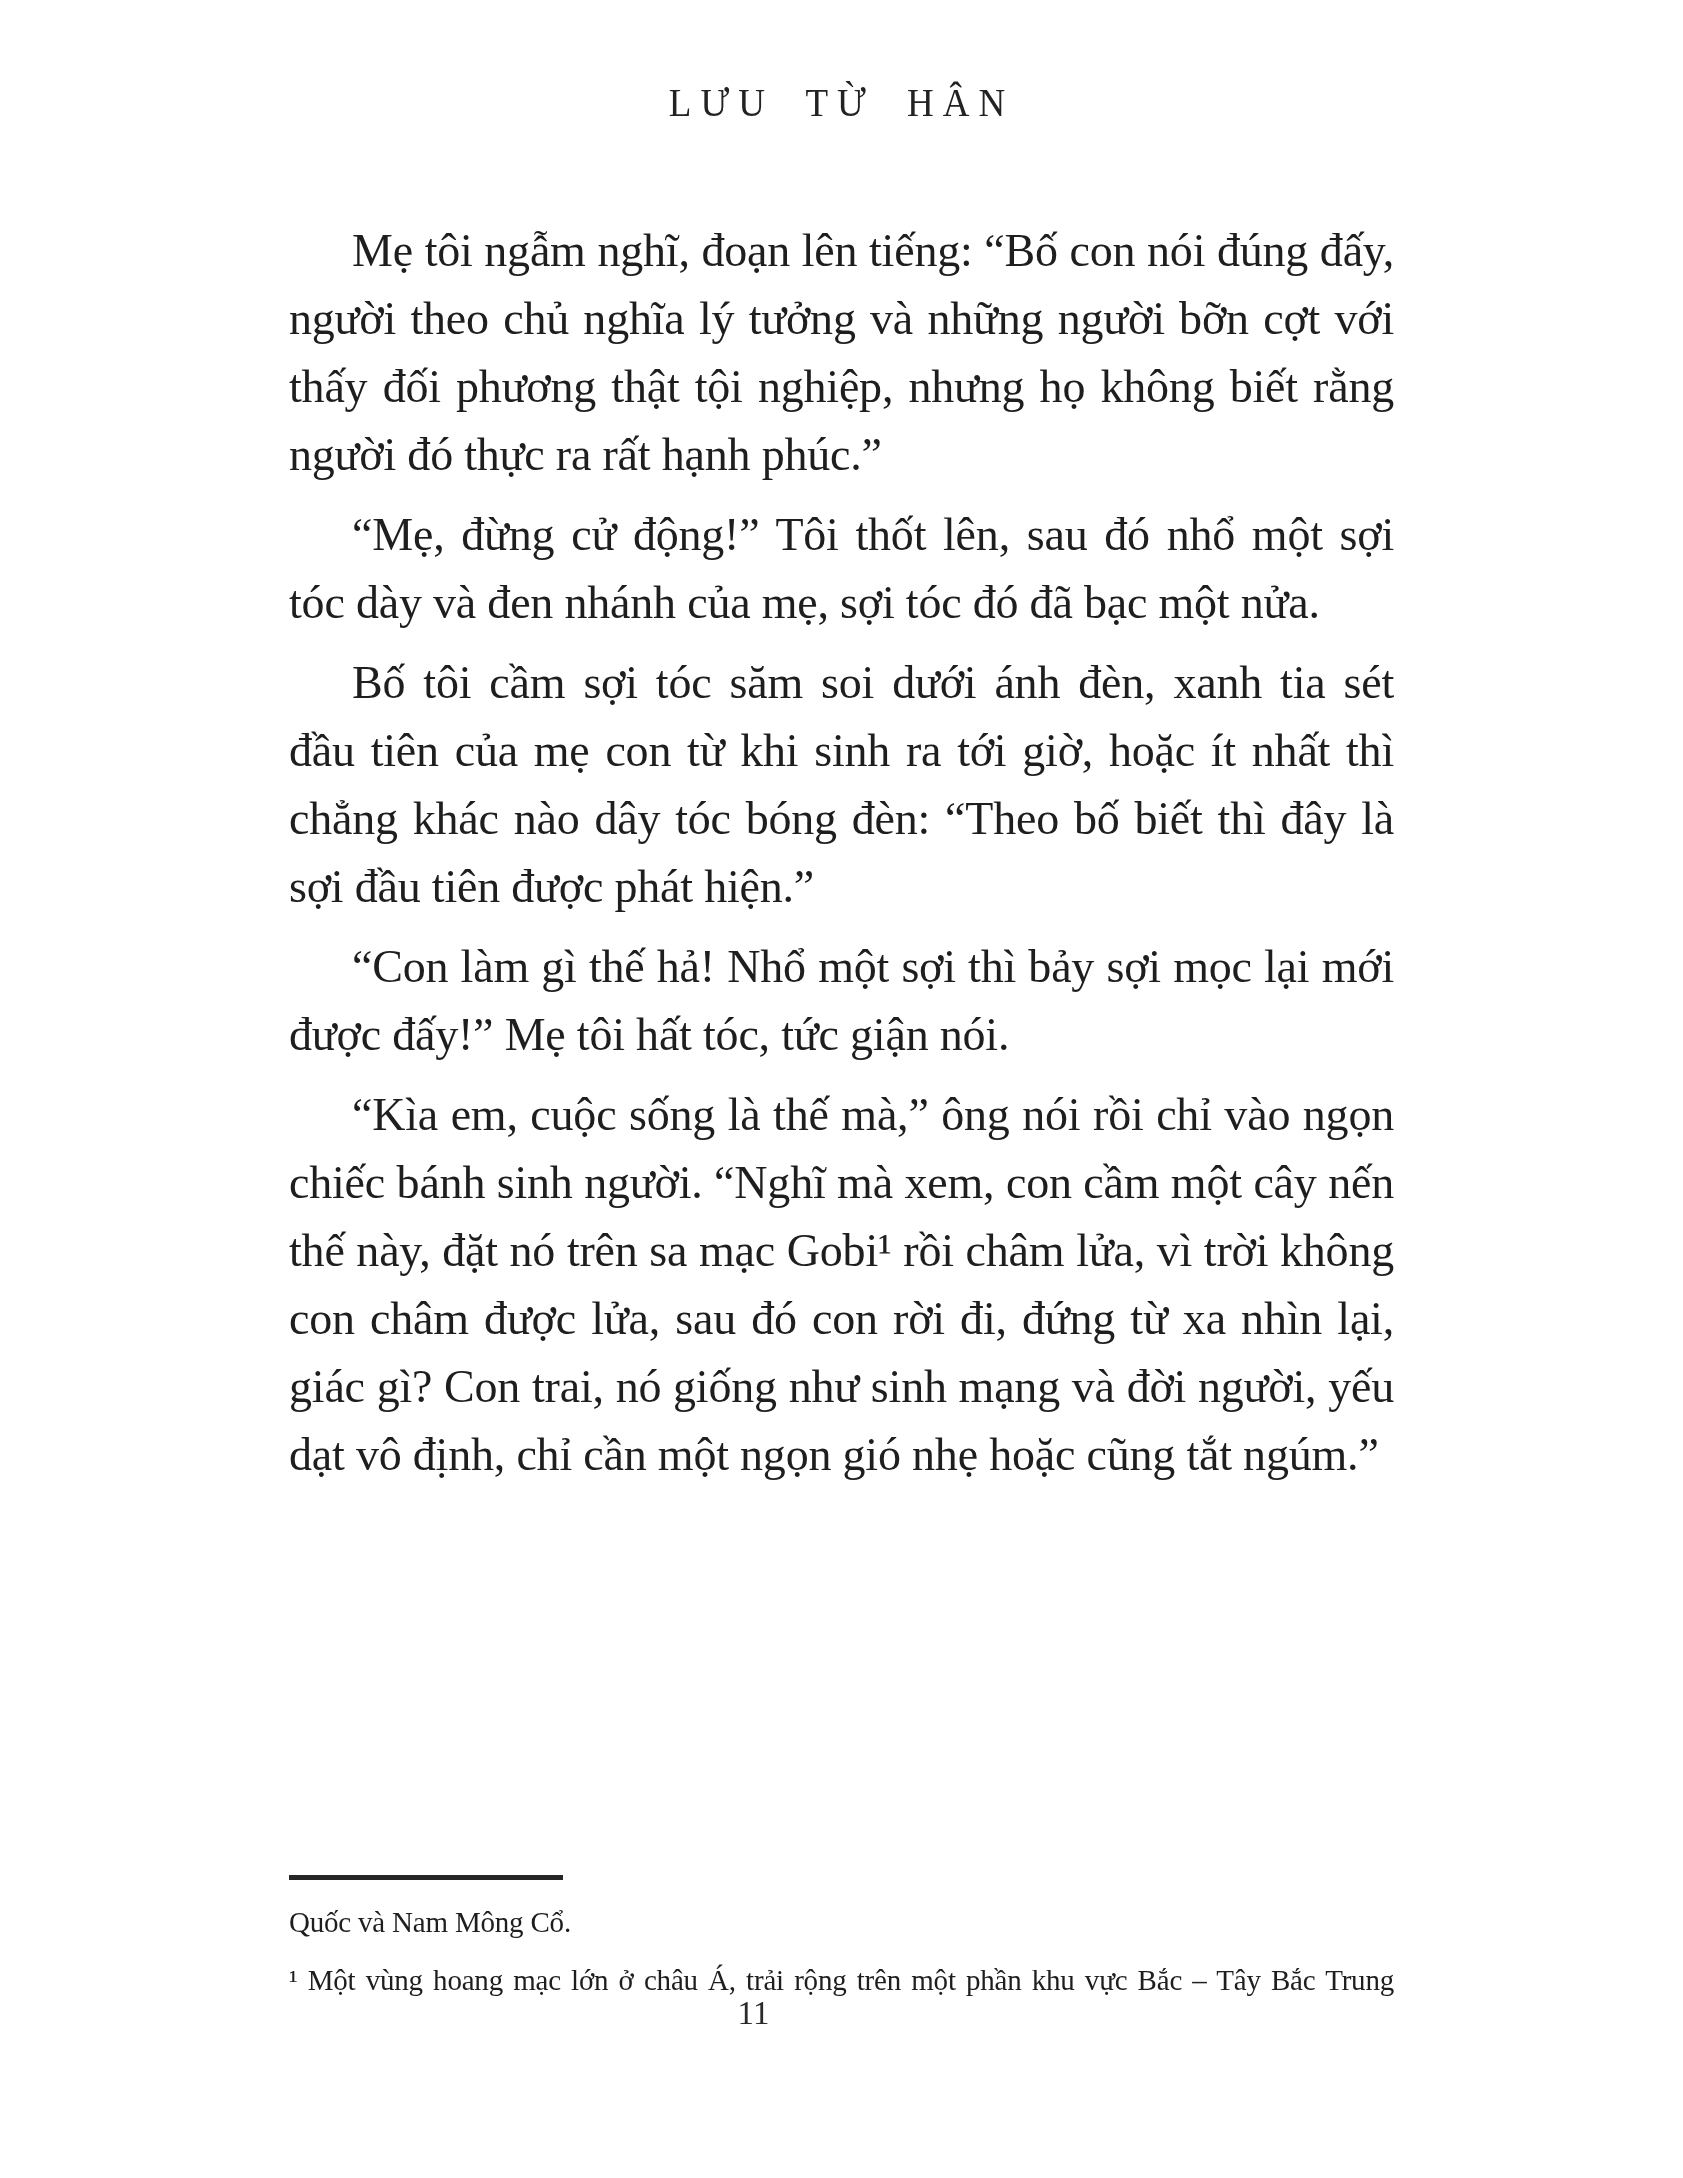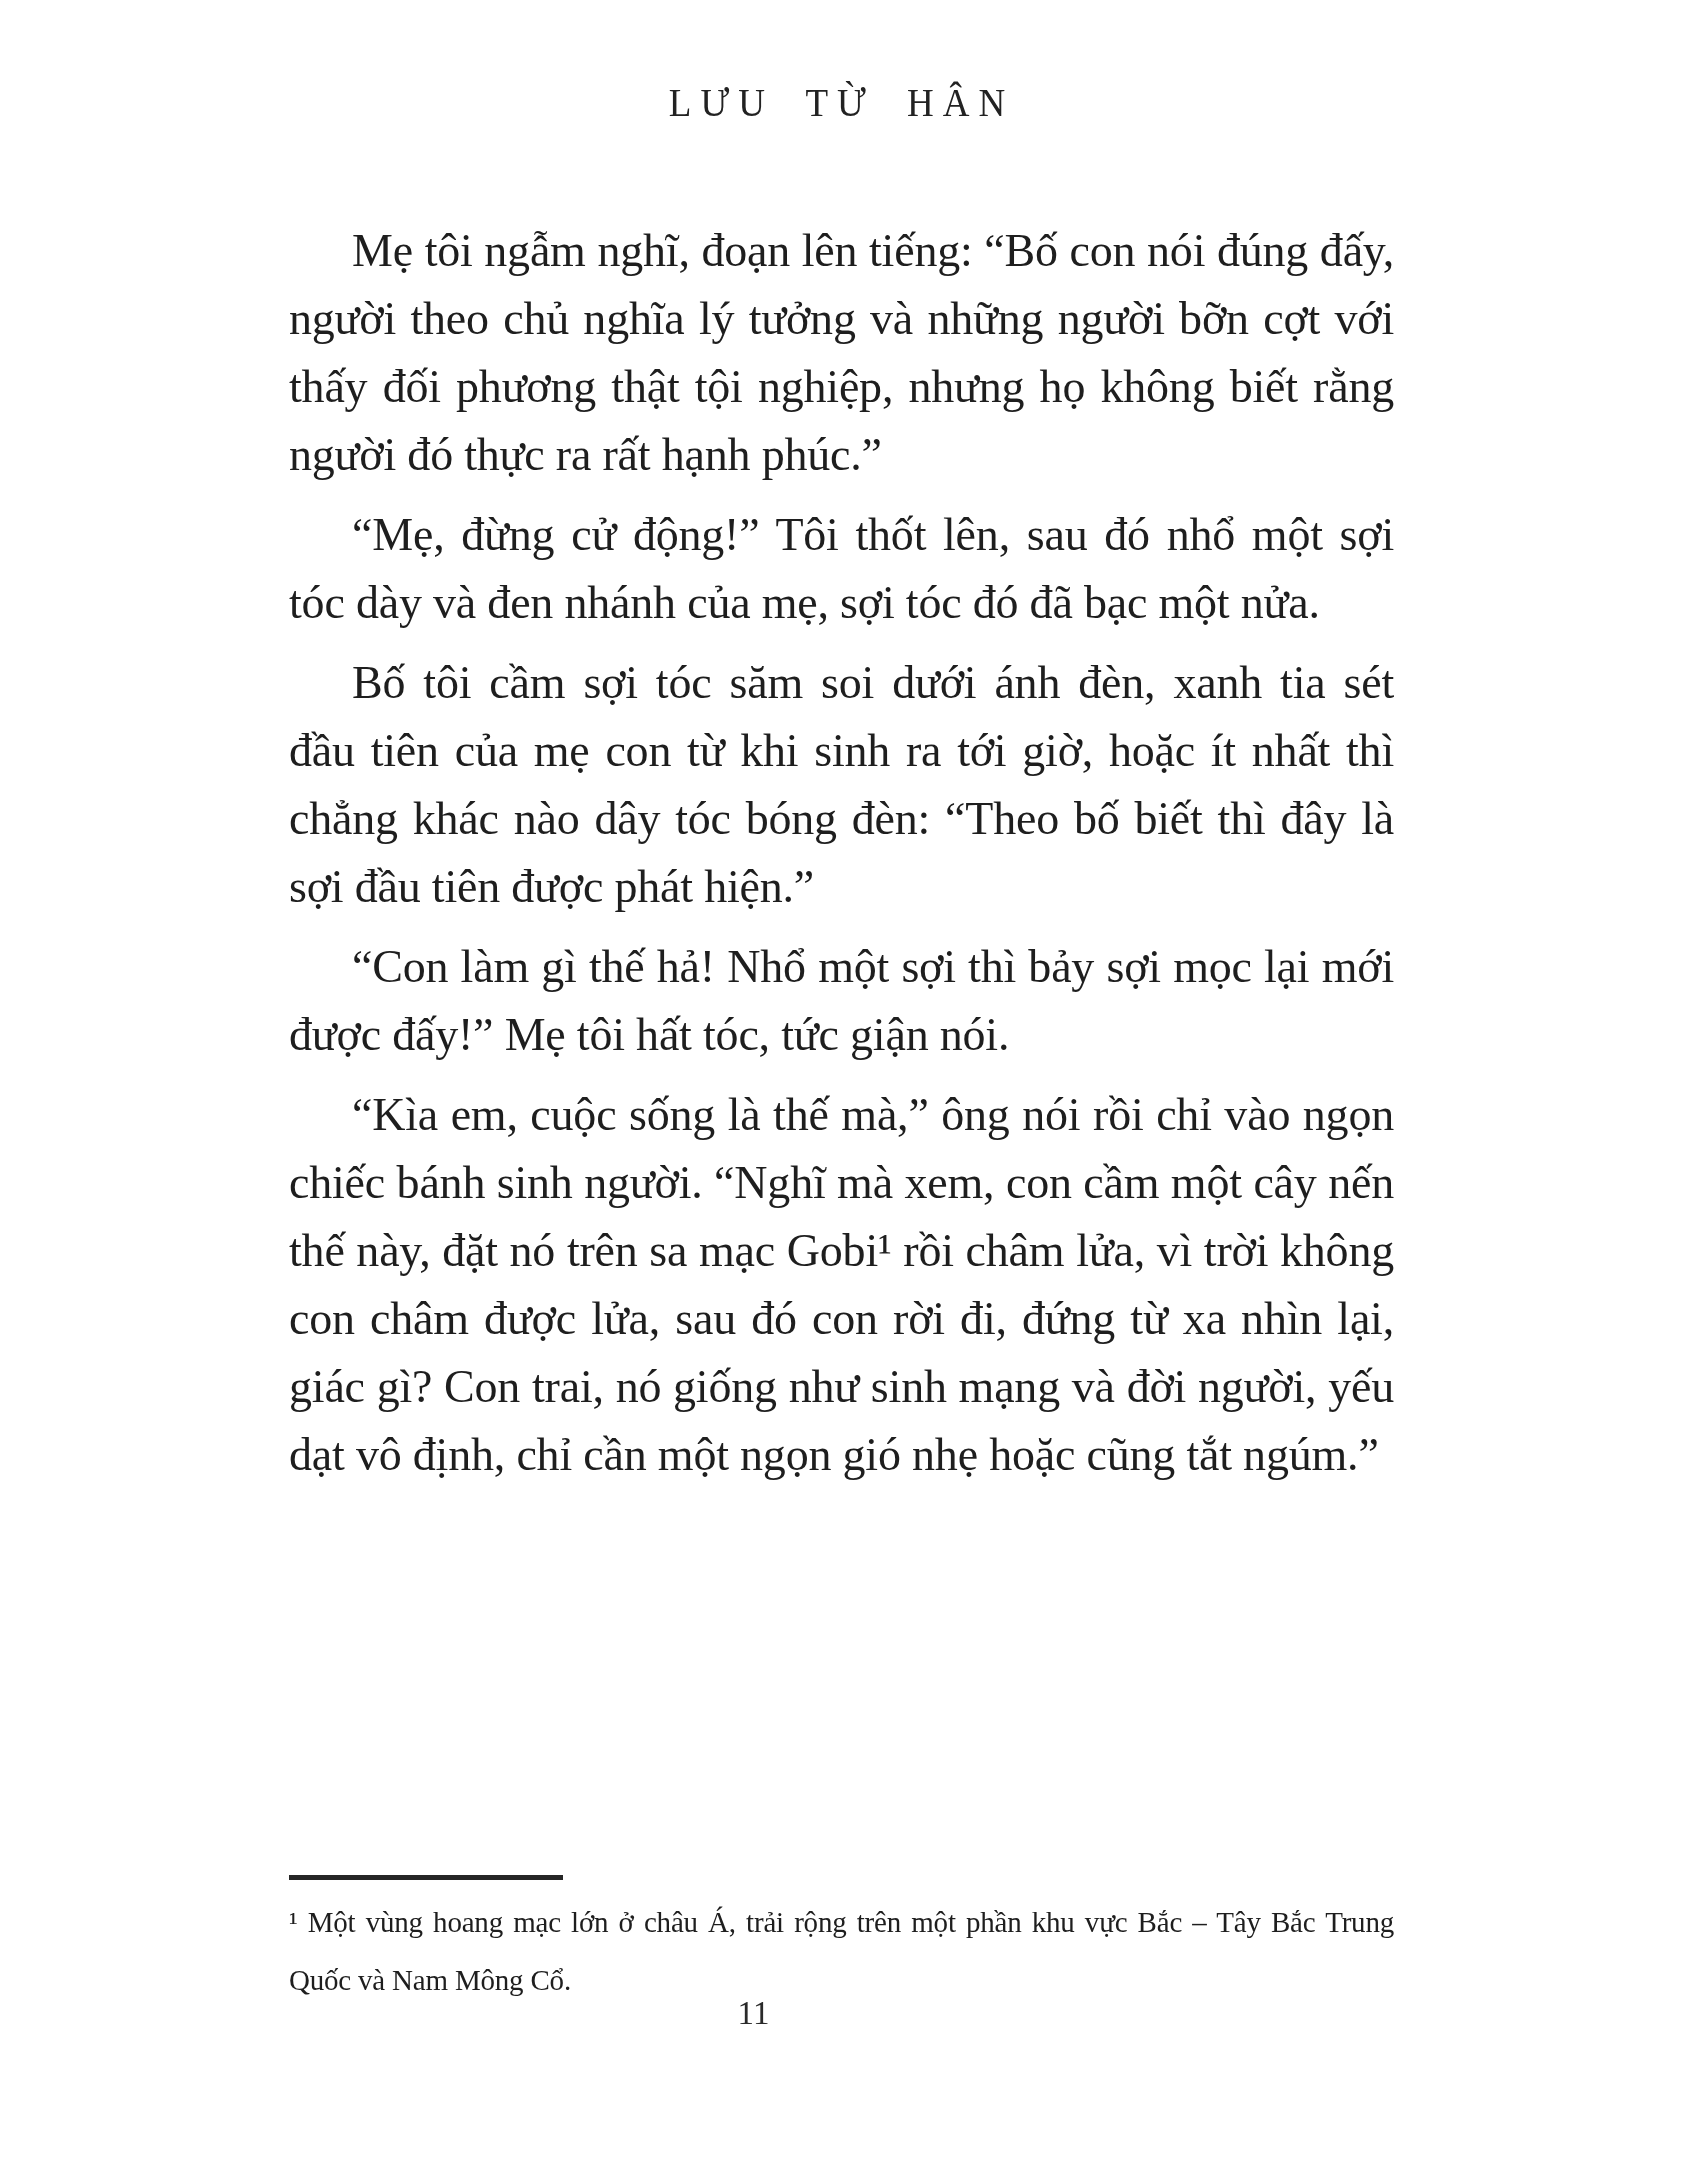--- a/index.html
+++ b/index.html
@@ -103,19 +103,19 @@
         <div class="line">thế này, đặt nó trên sa mạc Gobi¹ rồi châm lửa, vì trời không có gió nên</div>
         <div class="line">con châm được lửa, sau đó con rời đi, đứng từ xa nhìn lại, con có cảm</div>
         <div class="line">giác gì? Con trai, nó giống như sinh mạng và đời người, yếu ớt và phiêu</div>
         <div class="line last">dạt vô định, chỉ cần một ngọn gió nhẹ hoặc cũng tắt ngúm.”</div>
       </div>
     </div>
 
   <div class="footnote-rule"></div>
 
   <div class="footnote" id="footnote">
+      <div class="fline last">Quốc và Nam Mông Cổ.</div>
       <div class="fline">¹ Một vùng hoang mạc lớn ở châu Á, trải rộng trên một phần khu vực Bắc – Tây Bắc Trung</div>
-      <div class="fline last">Quốc và Nam Mông Cổ.</div>
     </div>
 
   <div class="page-number">11</div>
 </div>
 
 
 </body></html>

